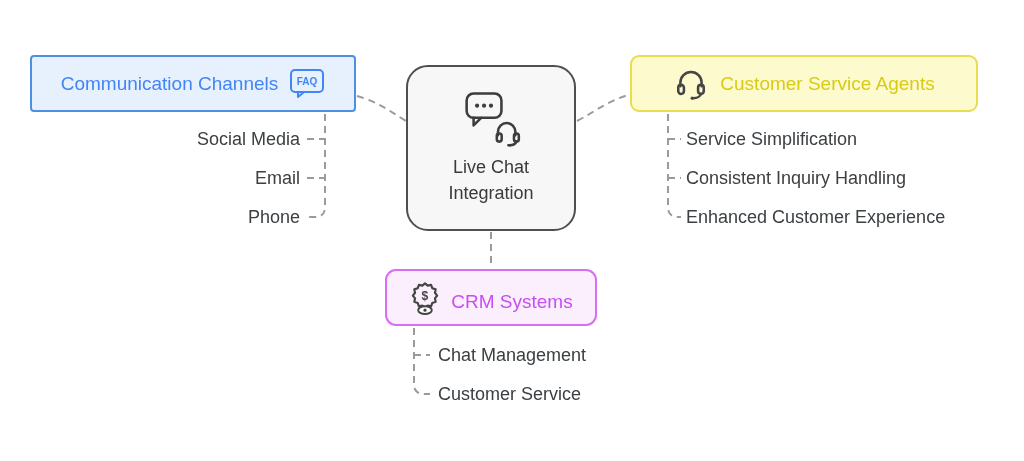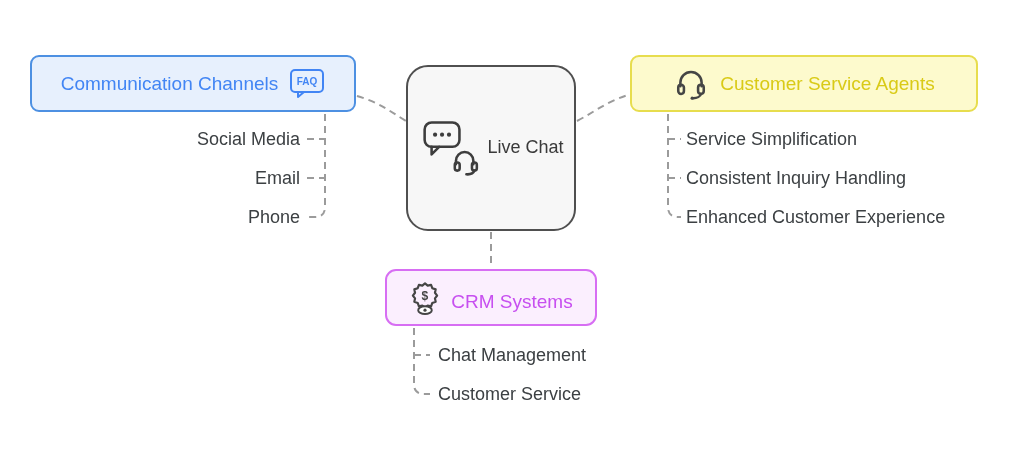--- a/index.html
+++ b/index.html
@@ -10,30 +10,30 @@
     --connector:#9b9b9b; --leaf:#3c4043; --bg:#ffffff;
   }
   *{margin:0;padding:0;box-sizing:border-box;}
   body{font-family:"Liberation Sans", sans-serif;background:#fff;}
   .canvas{position:relative;width:1024px;height:461px;background:var(--bg);overflow:hidden;}
   .connectors{position:absolute;left:0;top:0;width:1024px;height:461px;}
   .connectors path{fill:none;stroke:var(--connector);stroke-width:2;stroke-dasharray:7 5;}
   .node{position:absolute;display:flex;align-items:center;justify-content:center;}
   .node .label{font-size:19px;font-weight:500;white-space:nowrap;}
   .node-comm{left:30px;top:55px;width:326px;height:57px;background:var(--comm-fill);
-    border:2px solid var(--comm-border);border-radius:9px;gap:11px;}
+    border:2px solid var(--comm-border);border-radius:4px;gap:11px;}
   .node-comm .label{color:var(--comm-text);}
   .node-csa{left:630px;top:55px;width:348px;height:57px;background:var(--csa-fill);
     border:2px solid var(--csa-border);border-radius:9px;gap:11px;}
   .node-csa .label{color:var(--csa-text);}
   .node-crm{left:385px;top:269px;width:212px;height:57px;background:var(--crm-fill);
     border:2px solid var(--crm-border);border-radius:11px;gap:10px;}
   .node-crm .label{color:var(--crm-text);margin-top:8px;}
   .node-center{left:406px;top:65px;width:170px;height:166px;background:var(--center-fill);
-    border:2px solid var(--center-border);border-radius:22px;flex-direction:row;gap:7px;}
+    border:2px solid var(--center-border);border-radius:22px;flex-direction:column;gap:7px;}
   .center-label{color:var(--center-text);font-size:18px;line-height:1.4;text-align:center;}
   .leaf{position:absolute;font-size:18px;color:var(--leaf);line-height:23px;white-space:nowrap;}
   .leaf-right{text-align:right;margin-left:45px;}
   .icon{display:inline-flex;justify-content:center;}
   .icon svg{display:block;}
   .stroke-comm{stroke:var(--comm-text);fill:none;stroke-width:2;stroke-linejoin:round;stroke-linecap:round;}
   .faq-text{fill:var(--comm-text);font-size:10px;font-weight:bold;font-family:"Liberation Sans",sans-serif;}
   .stroke-dark{stroke:#454545;fill:none;stroke-width:1.8;stroke-linecap:round;stroke-linejoin:round;}
   .fill-dark{fill:#454545;}
   .badge-text{fill:#454545;font-size:10px;font-weight:bold;font-family:"Liberation Sans",sans-serif;}
@@ -72,20 +72,21 @@
         <circle class="fill-center" cx="26" cy="13.5" r="1.8"></circle>
         <path class="stroke-center" d="M 11 24 V 30.5 L 17.5 24"></path>
         <path class="stroke-center" d="M 32 39 v -3 a 7.5 7.5 0 0 1 15 0 v 3"></path>
         <rect class="stroke-center" x="31" y="37.5" width="4.2" height="7" rx="2"></rect>
         <rect class="stroke-center" x="45.8" y="37.5" width="4.2" height="7" rx="2"></rect>
         <path class="stroke-center" d="M 48 44.5 a 6.5 4.5 0 0 1 -7 3.2"></path>
       </svg>
     </span>
     <div class="center-label">
       <div>Live Chat</div>
+      <div>Integration</div>
     </div>
   </div>
 
   <div class="node node-comm">
     <span class="label">Communication Channels</span>
     <span class="icon">
       <svg width="36" height="31" viewBox="0 0 36 31">
         <rect class="stroke-comm" x="2" y="2" width="32" height="22" rx="4"></rect>
         <path class="stroke-comm" d="M 9 24 V 29 L 15 24"></path>
         <text class="faq-text" x="18" y="17" text-anchor="middle">FAQ</text>

